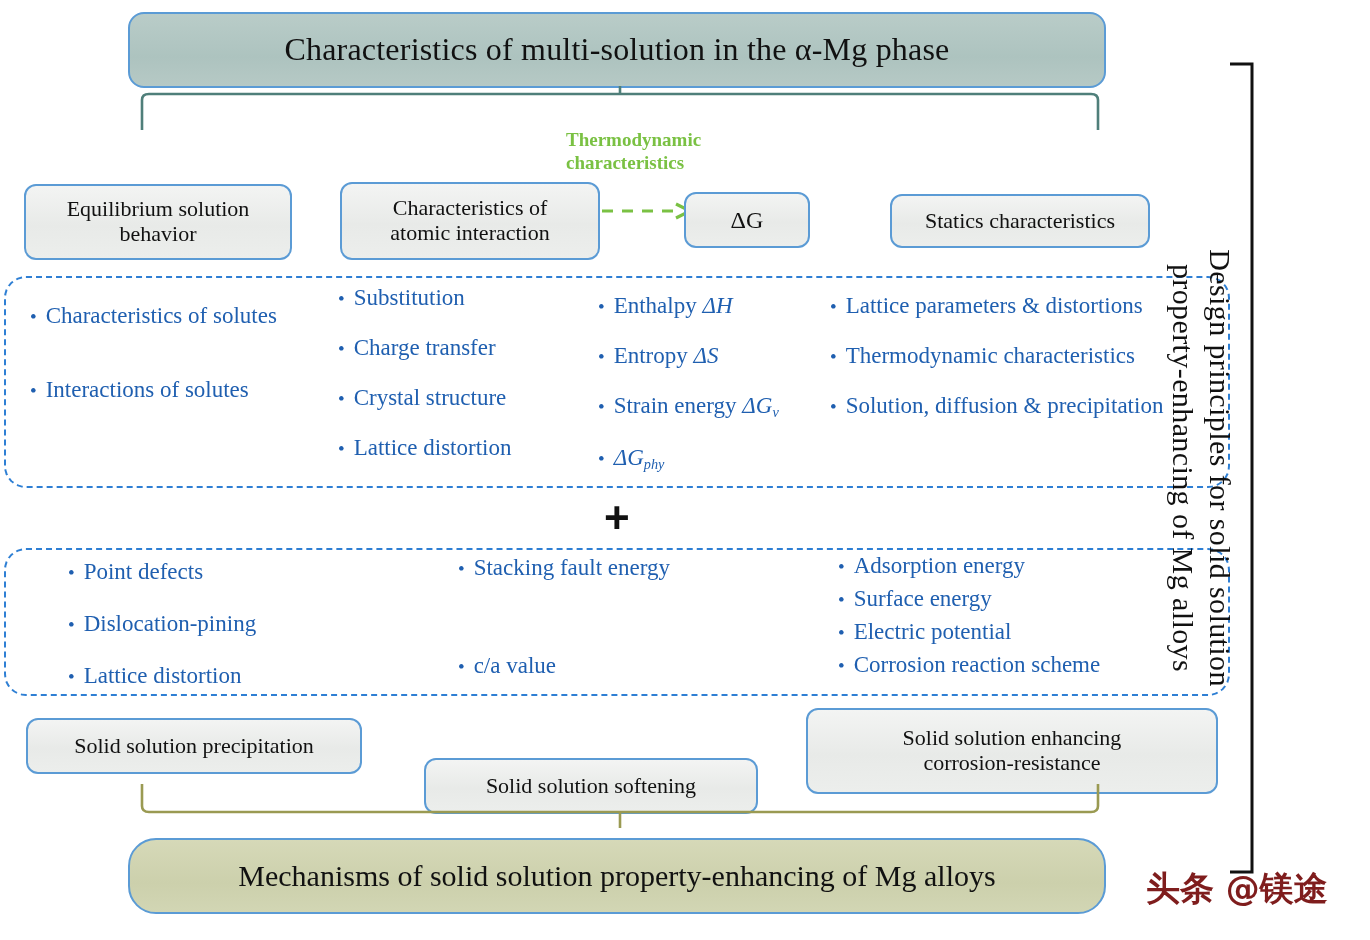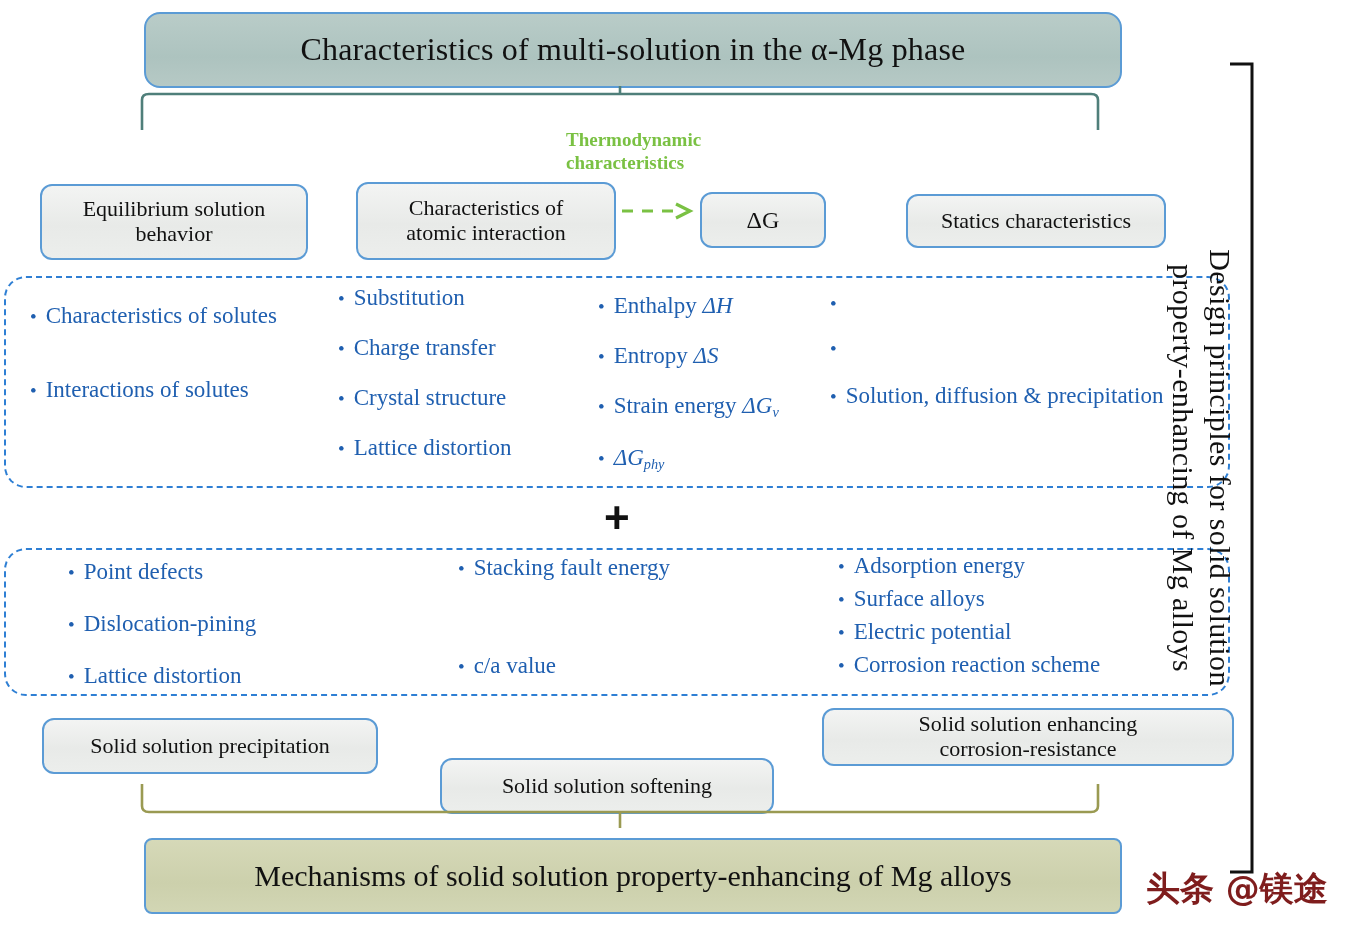--- a/index.html
+++ b/index.html
@@ -15,34 +15,33 @@
   
   .box{
     position:absolute;
     box-sizing:border-box;
     border:2px solid #5b9bd5;
     border-radius:12px;
     display:flex;align-items:center;justify-content:center;
     text-align:center;
     color:#111111;
     line-height:1.12;
-    margin-left:16px;
   }
   .box.grey{
     background:linear-gradient(180deg,#f3f4f3 0%,#e8eae8 55%,#eceeec 100%);
   }
   .box.teal{
     background:linear-gradient(180deg,#b9ccc8 0%,#adc3bf 60%,#b6c9c5 100%);
     border:2px solid #5b9bd5;
     border-radius:16px;
   }
   .box.olive{
     background:linear-gradient(180deg,#d6d9b8 0%,#ccd0ac 60%,#d2d6b4 100%);
     border:2px solid #5b9bd5;
-    border-radius:8px;
+    border-radius:28px;
   }
 
   
   #title-box{
     left:128px;top:12px;width:978px;height:76px;
     font-size:32px;font-weight:400;letter-spacing:.2px;
   }
   #bottom-box{
     left:128px;top:838px;width:978px;height:76px;
     font-size:30px;
@@ -50,21 +49,21 @@
 
   
   #box-equilibrium{left:24px;top:184px;width:268px;height:76px;font-size:22px;padding:0 20px;}
   #box-atomic{left:340px;top:182px;width:260px;height:78px;font-size:22px;padding:0 8px;}
   #box-dg{left:684px;top:192px;width:126px;height:56px;font-size:24px;}
   #box-statics{left:890px;top:194px;width:260px;height:54px;font-size:22px;}
 
   
   #box-strength{left:26px;top:718px;width:336px;height:56px;font-size:22px;}
   #box-soften{left:424px;top:758px;width:334px;height:56px;font-size:22px;}
-  #box-corrosion{left:806px;top:708px;width:412px;height:58px;font-size:22px;padding:0 8px;}
+  #box-corrosion{left:806px;top:708px;width:412px;height:86px;font-size:22px;padding:0 8px;}
 
   
   .dashed-panel{
     position:absolute;
     box-sizing:border-box;
     border:2px dashed #2e7fd4;
     border-radius:22px;
     background:#ffffff;
   }
   #panel-top{left:4px;top:276px;width:1226px;height:212px;}
@@ -243,23 +242,25 @@
       </div>
       <div class="bullet-item">
         <span class="dot">•</span>
         <span><i>ΔG<sub>phy</sub></i></span>
       </div>
     </div>
 
     <div class="col" id="t-col4">
       <div class="bullet-item">
         <span class="dot">•</span>
-      </div>
-      <div class="bullet-item">
-        <span class="dot">•</span>
+        <span>Lattice parameters &amp; distortions</span>
+      </div>
+      <div class="bullet-item">
+        <span class="dot">•</span>
+        <span>Thermodynamic characteristics</span>
       </div>
       <div class="bullet-item">
         <span class="dot">•</span>
         <span>Solution, diffusion &amp; precipitation</span>
       </div>
     </div>
 
   </div>
 
   <div id="plus-sign">+</div>
@@ -293,21 +294,21 @@
       </div>
     </div>
 
     <div class="col" id="b-col3">
       <div class="bullet-item">
         <span class="dot">•</span>
         <span>Adsorption energy</span>
       </div>
       <div class="bullet-item">
         <span class="dot">•</span>
-        <span>Surface alloys</span>
+        <span>Surface energy</span>
       </div>
       <div class="bullet-item">
         <span class="dot">•</span>
         <span>Electric potential</span>
       </div>
       <div class="bullet-item">
         <span class="dot">•</span>
         <span>Corrosion reaction scheme</span>
       </div>
     </div>

